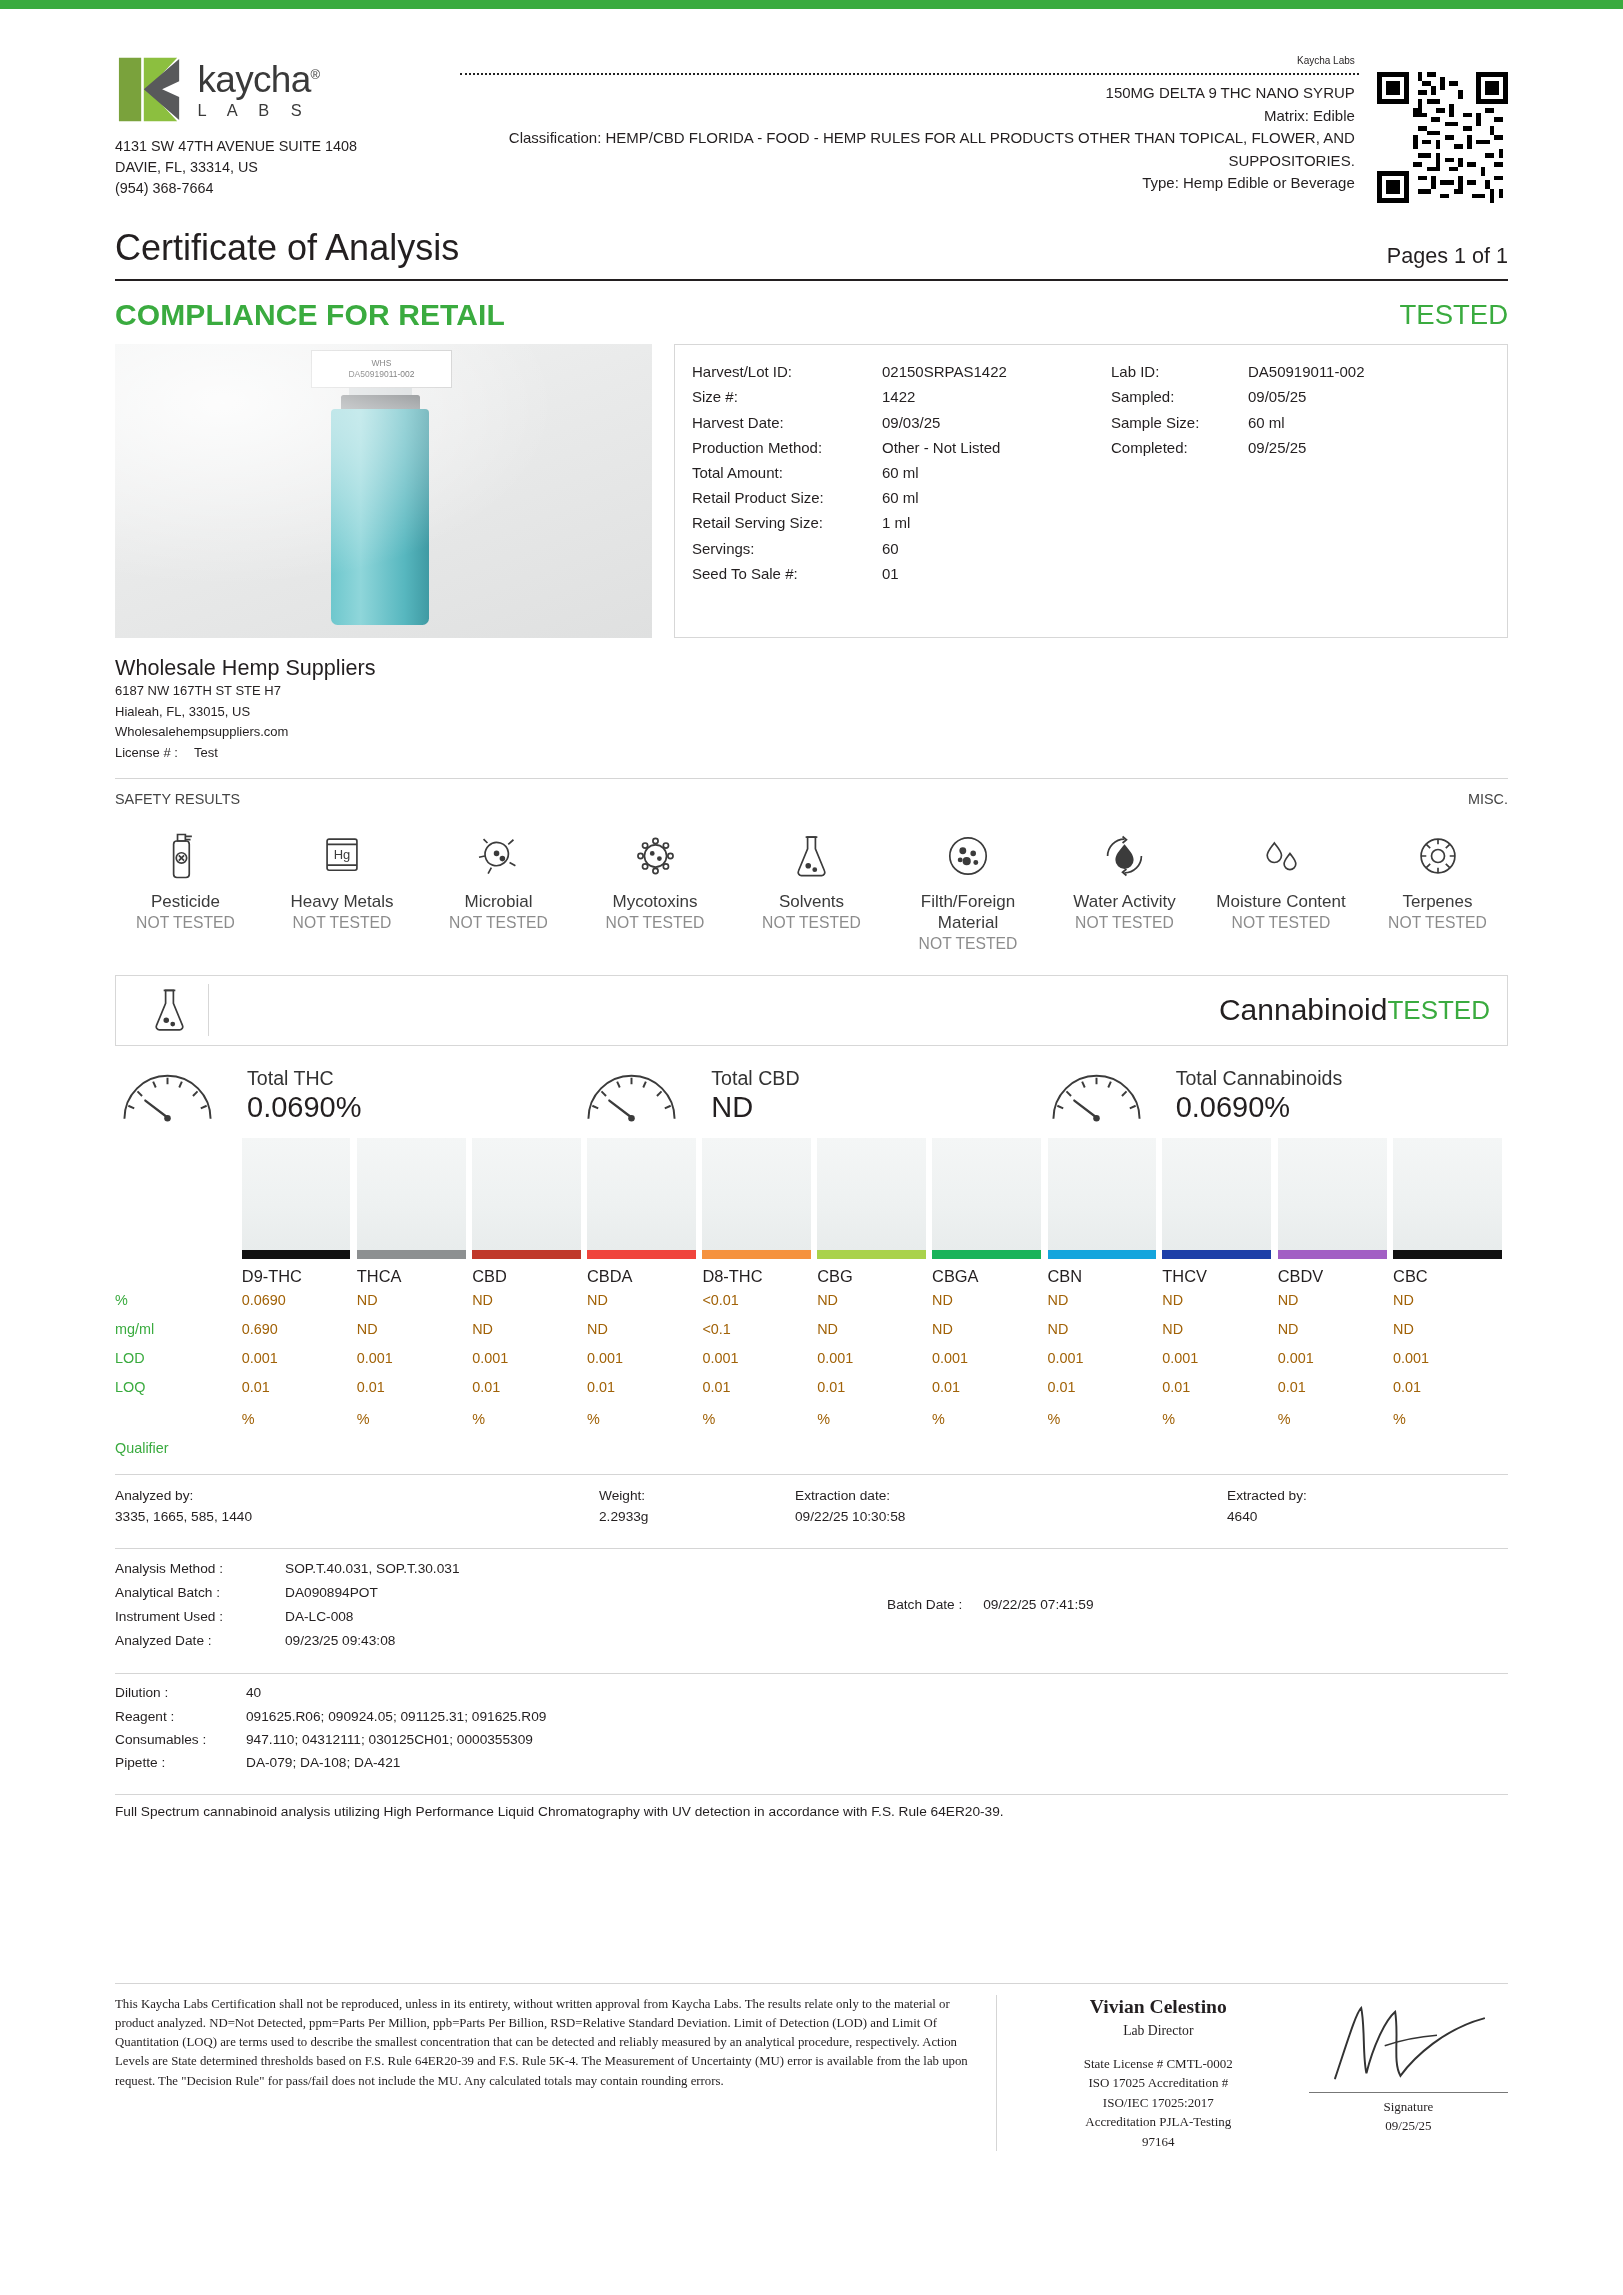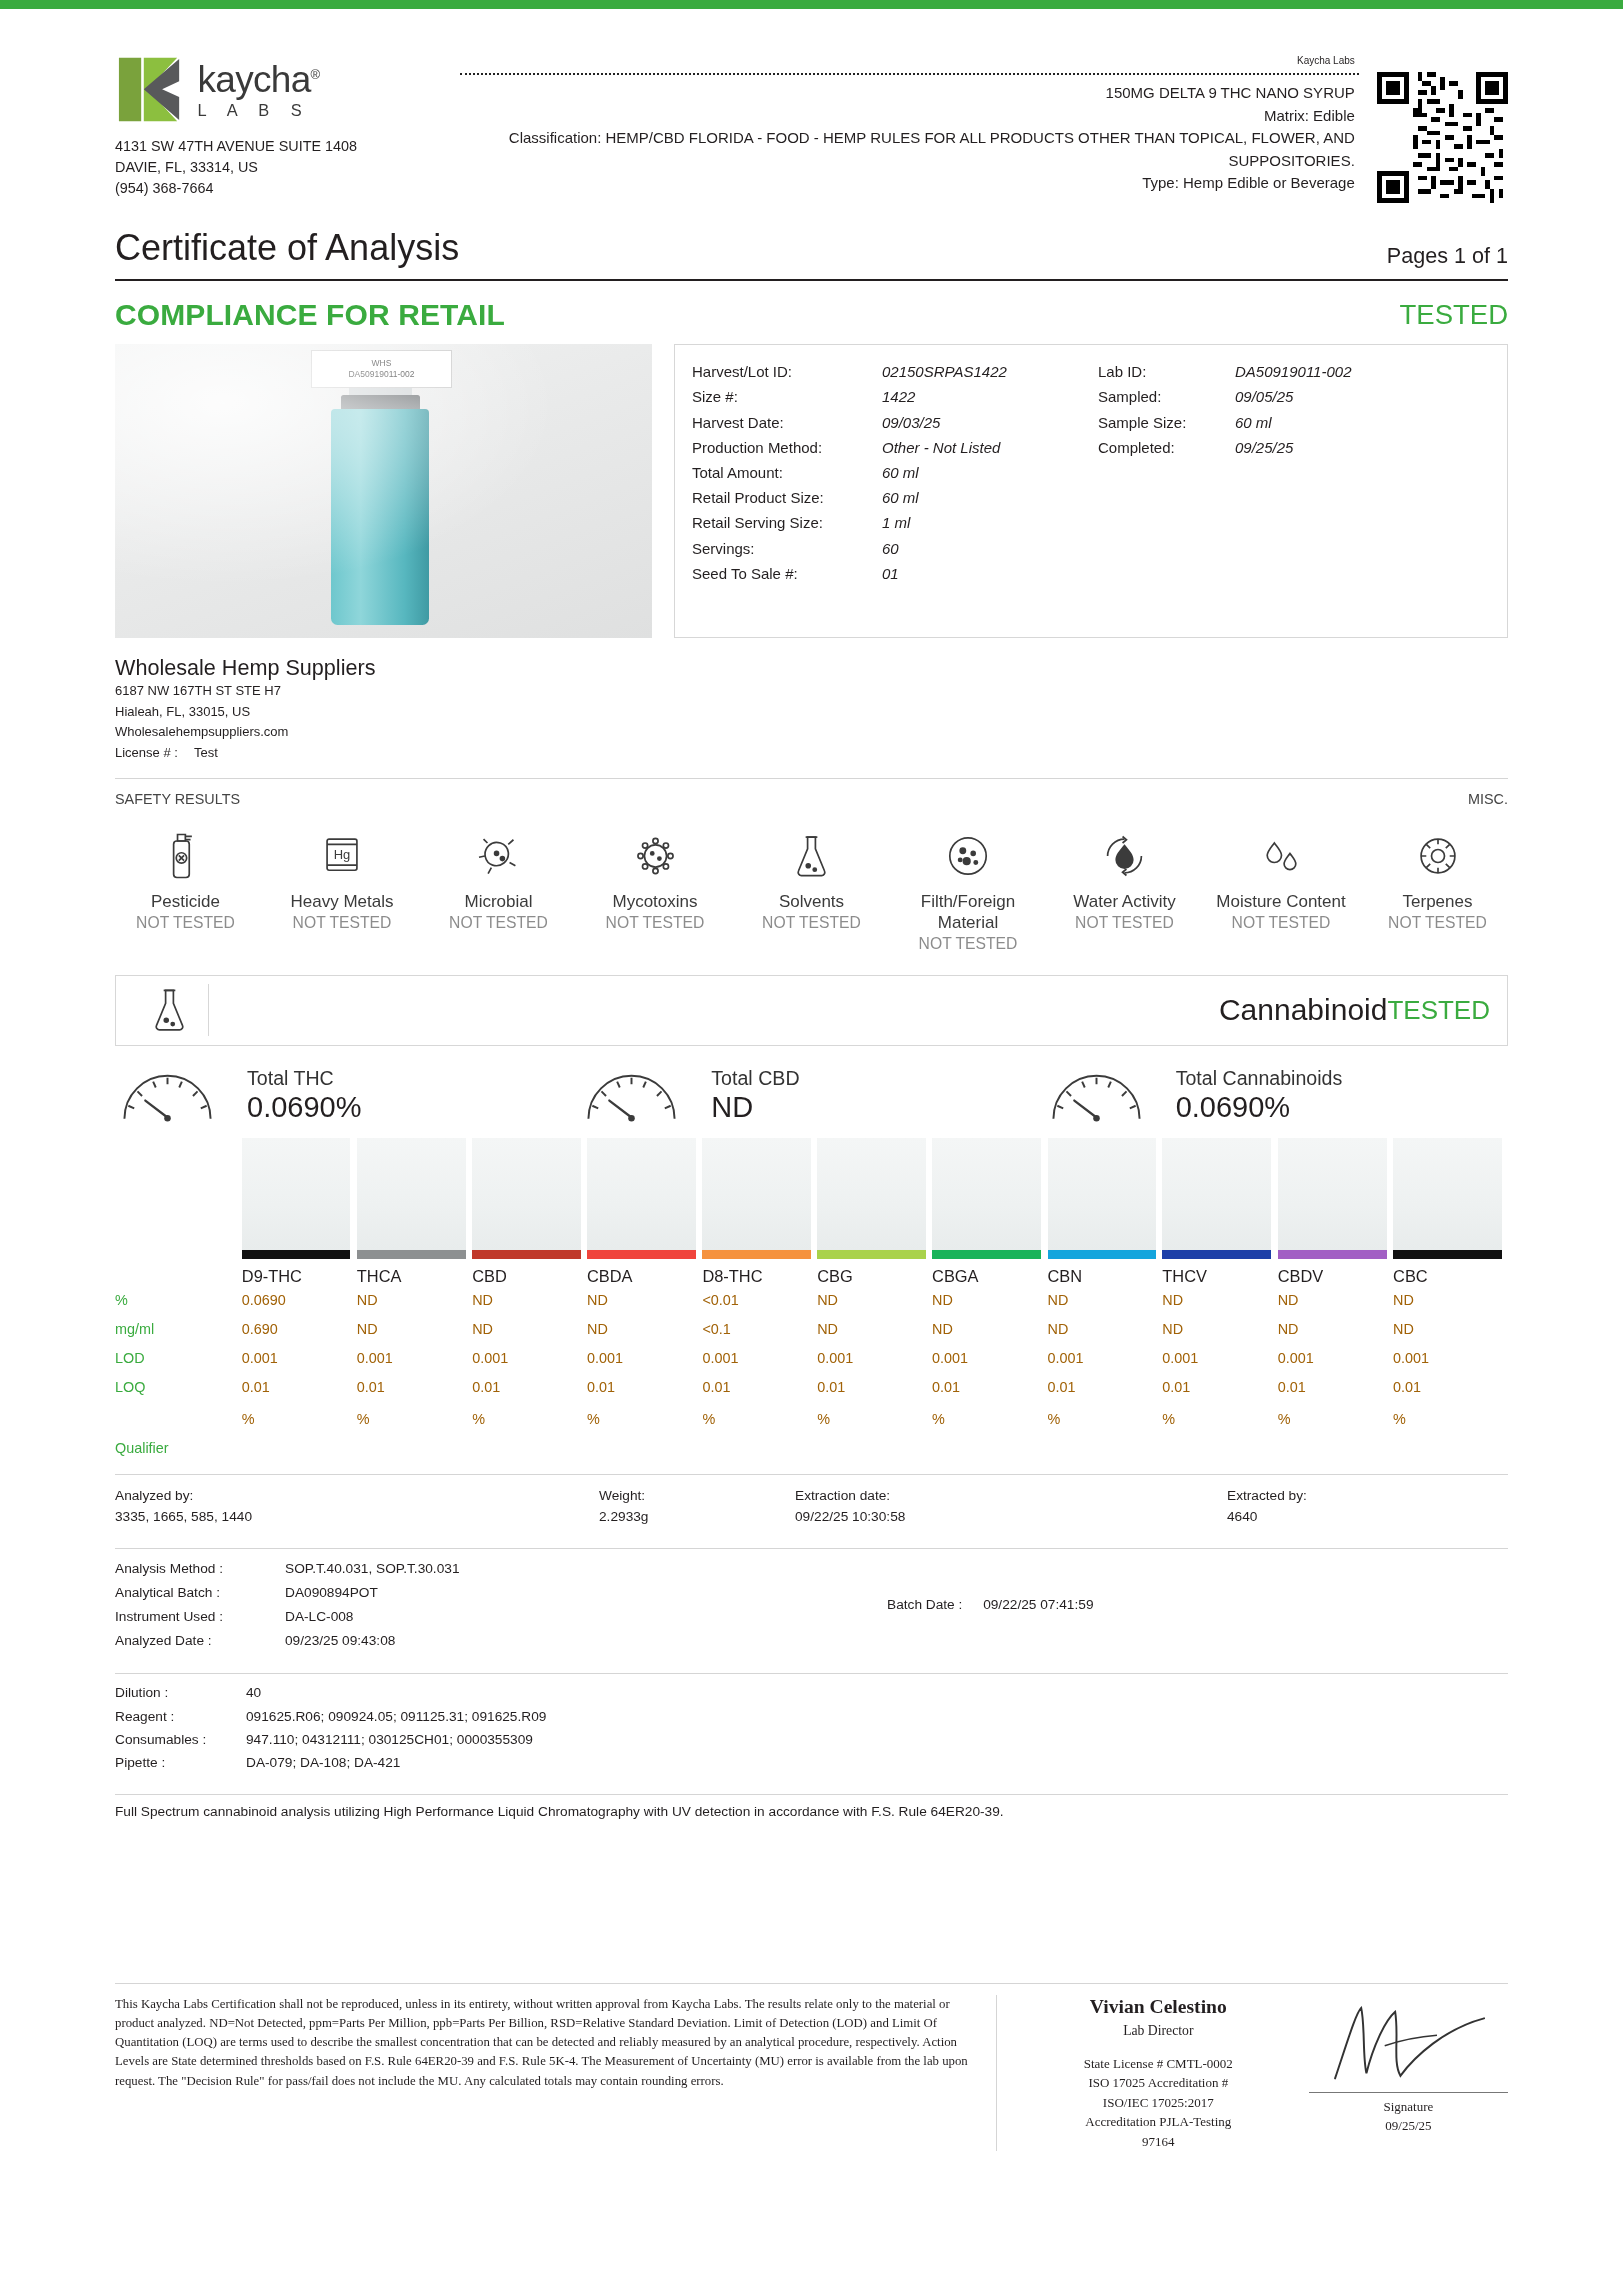--- a/index.html
+++ b/index.html
@@ -76,26 +76,26 @@
     display:flex; flex-direction:column; align-items:center; justify-content:center; line-height:1.3;
   }
   .photo .shine {
     position:absolute; left:0; top:0; width:100%; height:100%;
     background: radial-gradient(ellipse at 20% 20%, rgba(255,255,255,.85), rgba(255,255,255,0) 55%);
   }
 
   .info-box {
     flex:1; border:1.3px solid #d7d7d7; padding: 14.4px 17px; min-height:294px;
   }
-  .info-grid { display:flex; }
+  .info-grid { display:flex; gap: 13px; }
   .info-col { }
   .info-col.left { width: 406px; }
   .info-line { font-size: 15px; line-height: 1.68; display:flex; }
   .info-line .k { min-width: 190px; color:#231f20; }
-  .info-line .v { color:#231f20;font-style:italic; }
+  .info-line .v { color:#231f20; }
   .info-col.right .info-line .k { min-width: 137px; }
 
   
   .client { margin-top: 17px; }
   .client-name { font-size: 21.6px; }
   .client-line { font-size: 13px; line-height: 1.6; }
   .client-line .lbl { display:inline-block; min-width: 79px; }
   .thin-rule { border-bottom:1.3px solid #d5d5d5; margin-top: 14.4px; }
 
   

